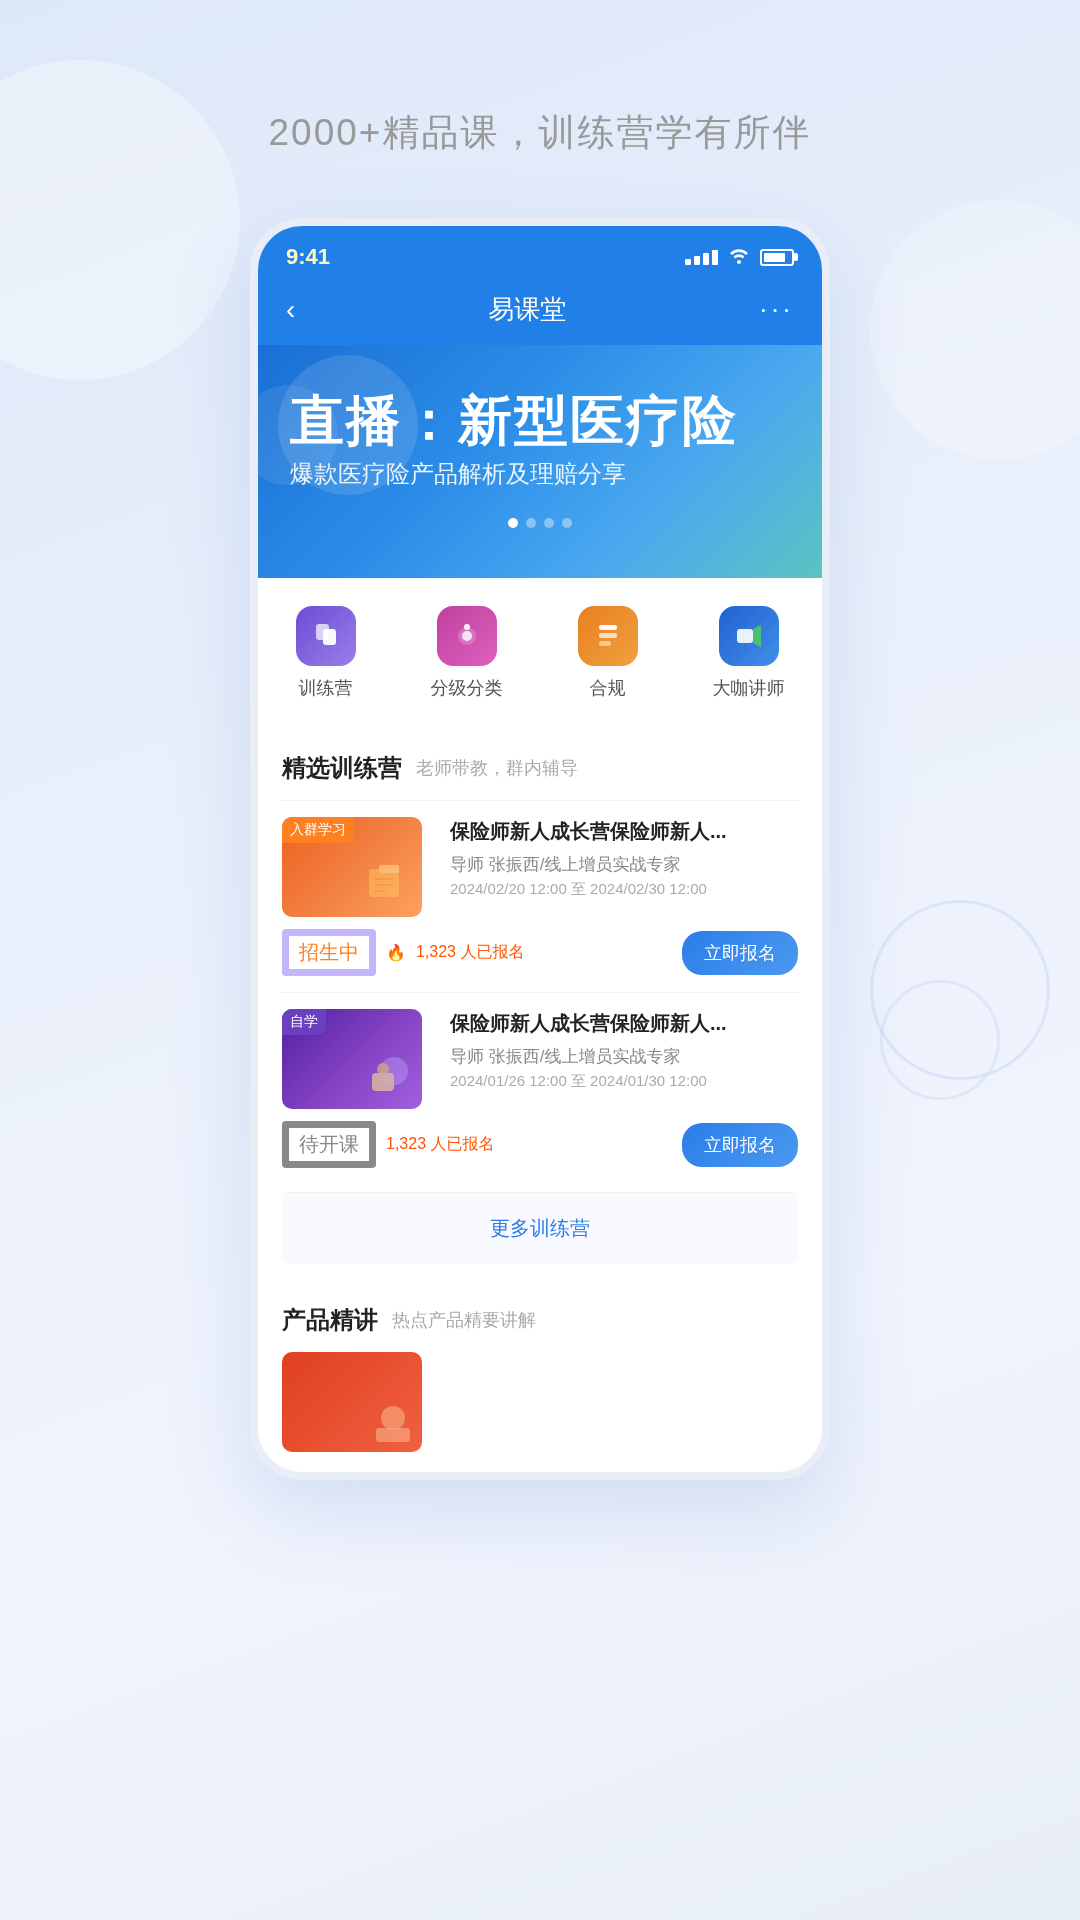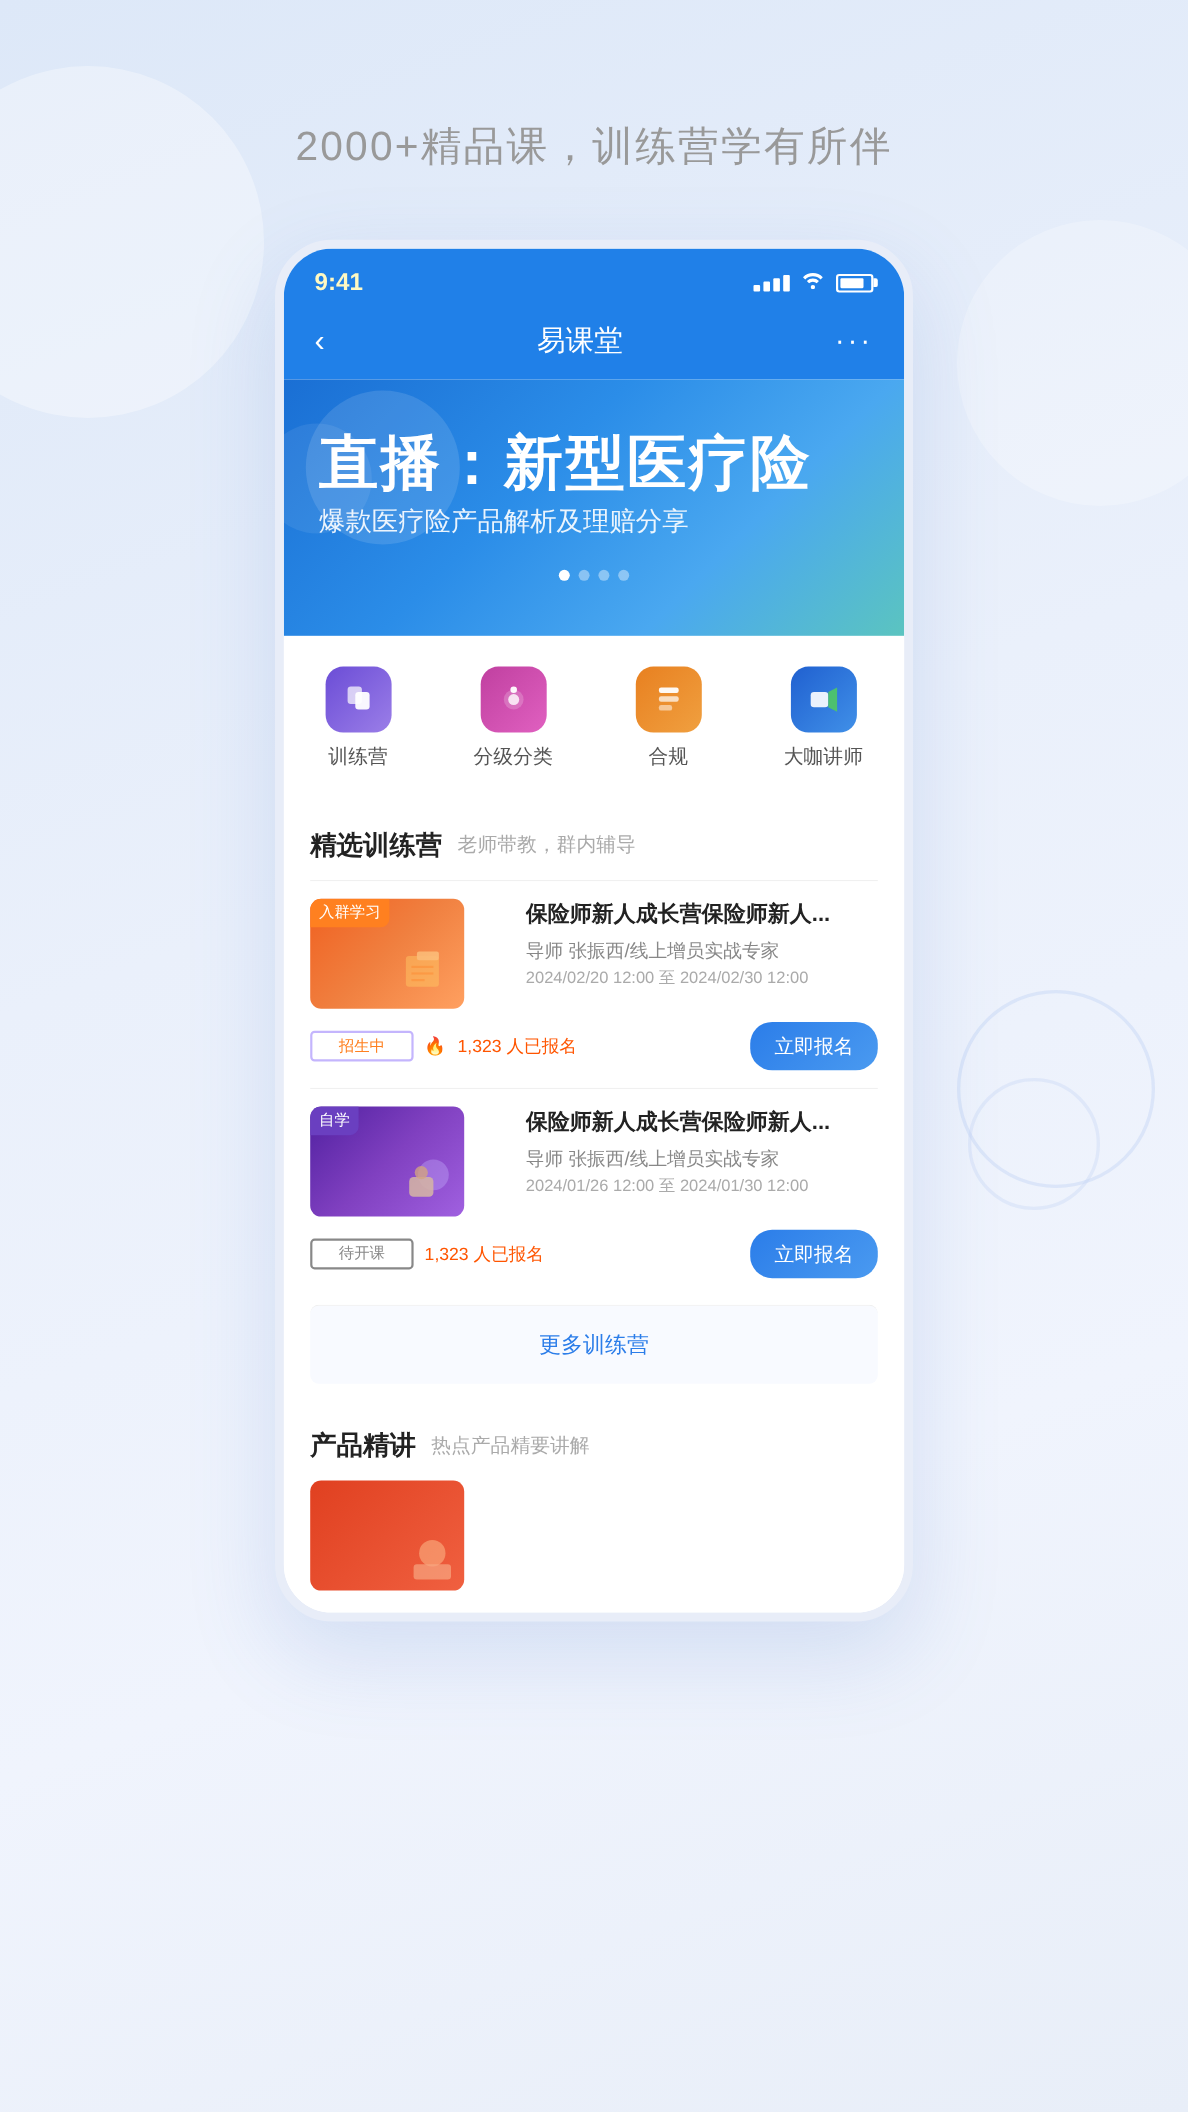--- a/index.html
+++ b/index.html
@@ -277,21 +277,21 @@
       color: #aaa;
     }
 
     
     .course-card {
       border-top: 1px solid #f0f0f0;
       padding: 16px 0;
     }
     .course-card-inner {
       display: flex;
-      gap: 16px;
+      gap: 28px;
       justify-content: flex-end;
     }
     .course-thumb {
       width: 140px;
       height: 100px;
       border-radius: 10px;
       flex-shrink: 0;
       position: relative;
       overflow: hidden;
     }
@@ -309,21 +309,20 @@
       color: #fff;
       font-size: 14px;
       padding: 4px 8px;
       border-radius: 0 0 8px 0;
     }
     .course-badge-self {
       background: #6a3fc0;
     }
     .course-info {
       flex: 1;
-      margin-left: 40px;
     }
     .course-name {
       font-size: 20px;
       font-weight: 600;
       color: #222;
       line-height: 1.4;
       display: -webkit-box;
       -webkit-line-clamp: 2;
       -webkit-box-orient: vertical;
       overflow: hidden;
@@ -343,24 +342,24 @@
       align-items: center;
       justify-content: space-between;
       margin-top: 12px;
     }
     .course-tags {
       display: flex;
       align-items: center;
       gap: 10px;
     }
     .tag-status {
-      border: 2px solid #c4b5fd;
+      border: 7px solid #c4b5fd;
       color: #ff8020;
-      font-size: 14px;
-      padding: 3px 24px;
+      font-size: 20px;
+      padding: 3px 10px;
       border-radius: 4px;
     }
     .tag-status-pending {
       border-color: #888;
       color: #888;
     }
     .tag-count {
       color: #ff5500;
       font-size: 16px;
     }

